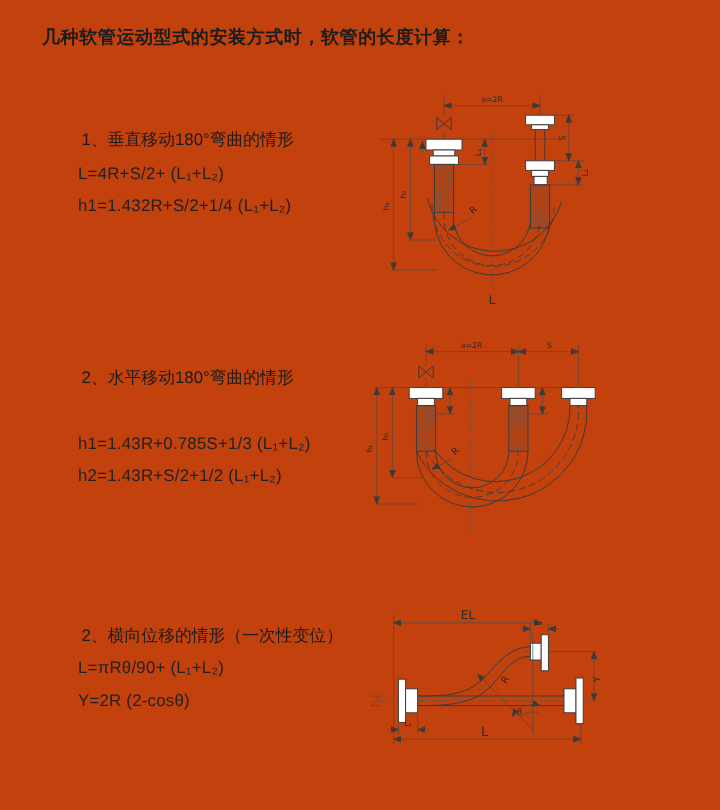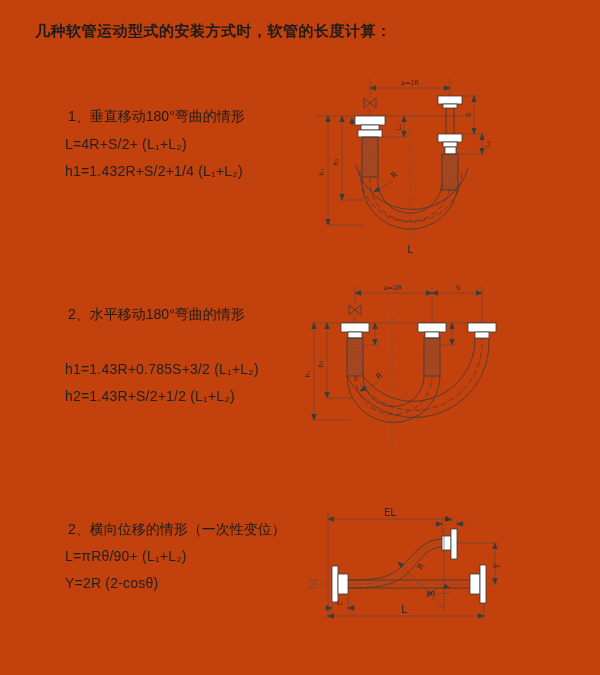--- a/index.html
+++ b/index.html
@@ -42,21 +42,21 @@
 
 <div class="page">
 
   <div class="doc-title">几种软管运动型式的安装方式时，软管的长度计算：</div>
 
   <div class="sec-heading h1a">1、垂直移动180°弯曲的情形</div>
   <div class="formula f1a">L=4R+S/2+ (L₁+L₂)</div>
   <div class="formula f1b">h1=1.432R+S/2+1/4 (L₁+L₂)</div>
 
   <div class="sec-heading h2a">2、水平移动180°弯曲的情形</div>
-  <div class="formula f2b">h1=1.43R+0.785S+3/2 (L₁+L₂)</div>
+  <div class="formula f2b">h1=1.43R+0.785S+1/3 (L₁+L₂)</div>
   <div class="formula f2c">h2=1.43R+S/2+1/2 (L₁+L₂)</div>
 
   <div class="sec-heading h3a">2、横向位移的情形（一次性变位）</div>
   <div class="formula f3a">L=πRθ/90+ (L₁+L₂)</div>
   <div class="formula f3b">Y=2R (2-cosθ)</div>
 
   <svg width="0" height="0" style="position:absolute">
     <defs>
       <pattern id="braidpat" width="3.5" height="3.5" patternUnits="userSpaceOnUse">
         <path d="M0,0 L3.5,3.5 M3.5,0 L0,3.5" stroke="#555" stroke-width="0.5"></path>

